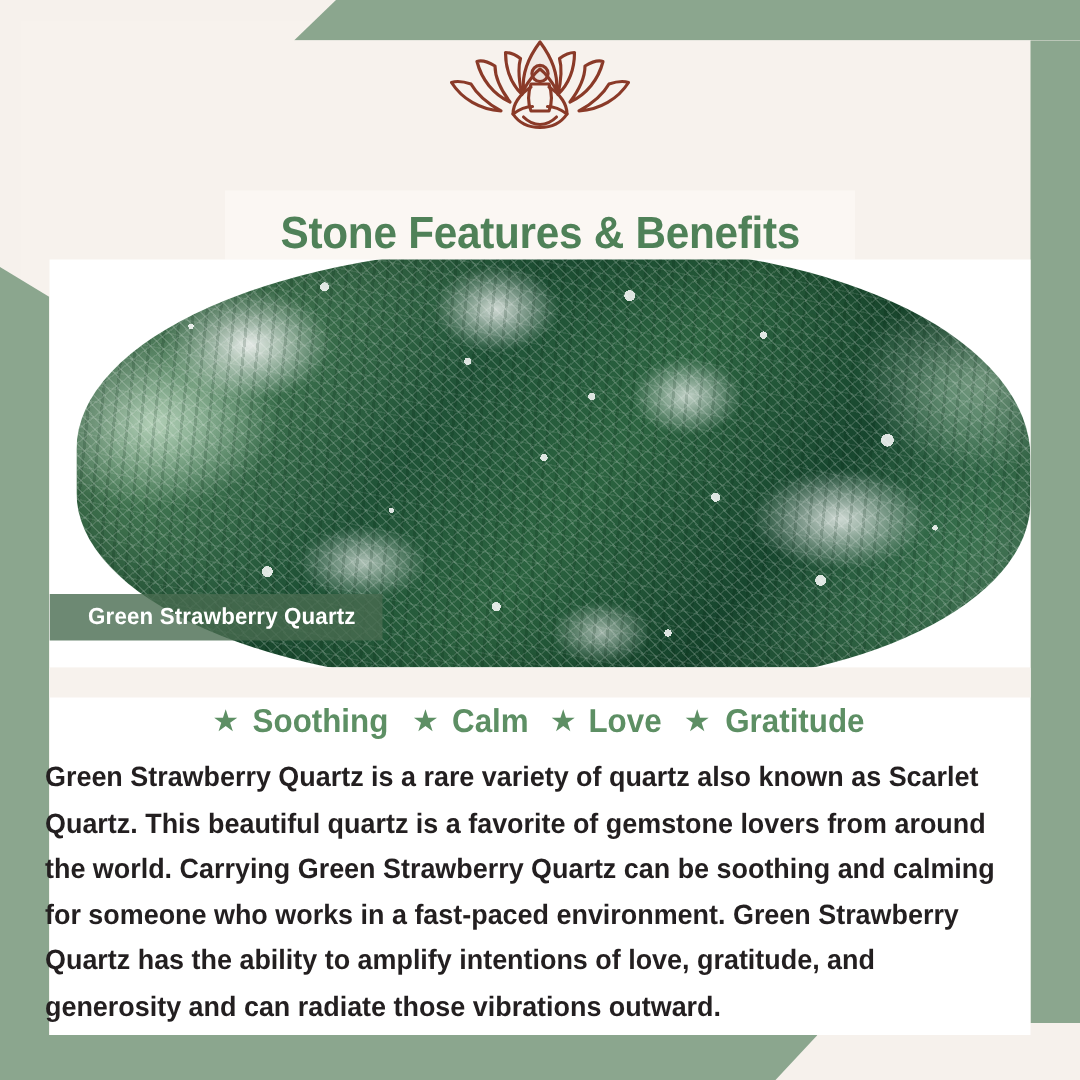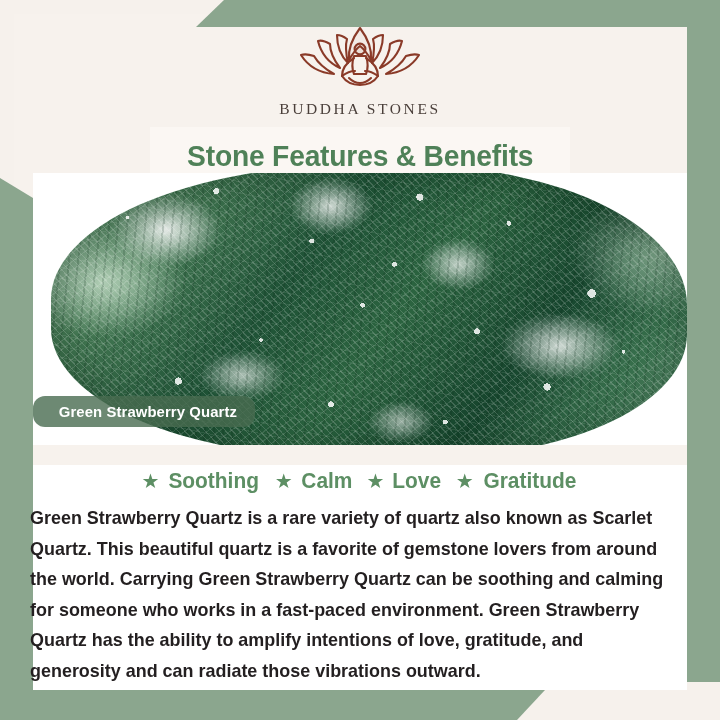--- a/index.html
+++ b/index.html
@@ -184,21 +184,20 @@
   
   .caption-bar {
     position: absolute;
     left: 0;
     bottom: 18px;
     height: 31px;
     padding: 0 14px 0 22px;
     display: flex;
     align-items: center;
     background: rgba(73,107,80,.80);
-    border-radius: 12px;
   }
   .caption-text {
     font-family: "Liberation Sans Narrow", "Liberation Sans", sans-serif;
     font-size: 15.5px;
     font-weight: bold;
     color: #ffffff;
     white-space: nowrap;
     letter-spacing: .1px;
     transform: scaleX(.96);
   }
@@ -298,21 +297,20 @@
 
         <path d="M69 34 C67 40 67 47 69 52 L81 52 C83 47 83 40 81 34 Z"></path>
 
         <path d="M69 36 C61 41 57 48 57 54 C61 51 66 49 70 49"></path>
         <path d="M81 36 C89 41 93 48 93 54 C89 51 84 49 80 49"></path>
 
         <path d="M57 54 C61 60 67 63 75 63 C83 63 89 60 93 54"></path>
         <path d="M64 56 C68 60 71 61 75 61 C79 61 82 60 86 56"></path>
       </g>
     </svg>
-    <span class="logo-word">BUDDHA STONES</span>
   </div>
 
   <div class="title-bar">
     <span class="title-text">Stone Features &amp; Benefits</span>
   </div>
 
   <div class="photo-wrap">
     <div class="photo-stone">
       <div class="photo-speckle"></div>
       <div class="photo-flecks"></div>

